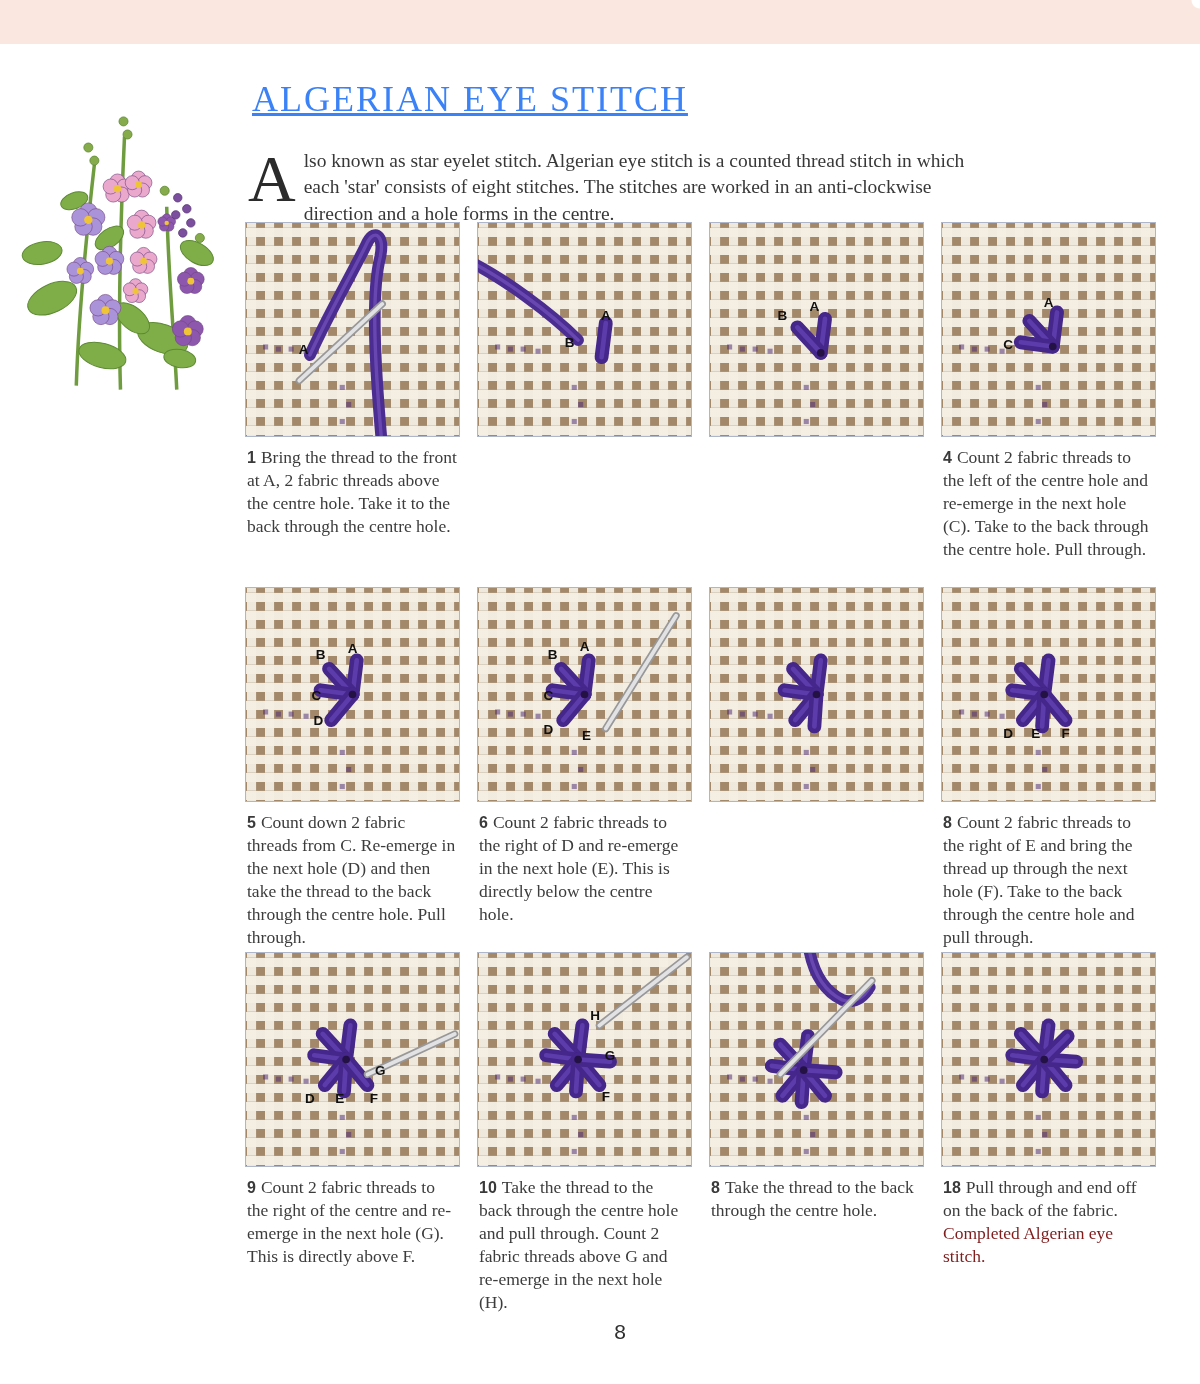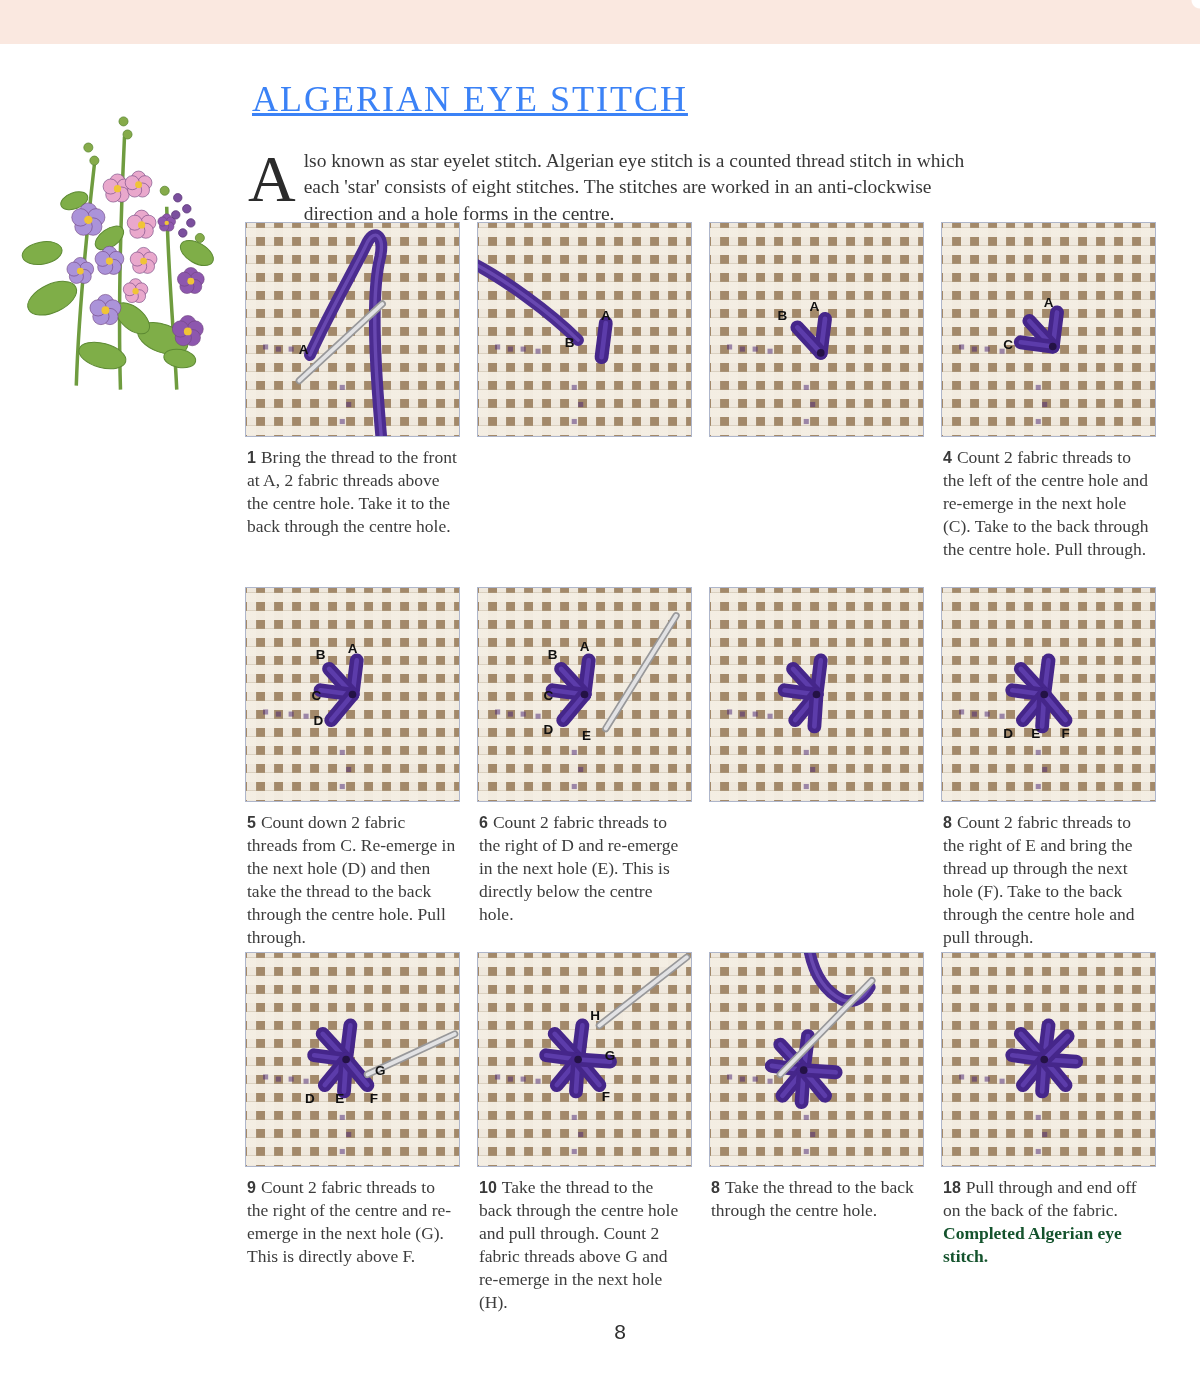--- a/index.html
+++ b/index.html
@@ -21,21 +21,21 @@
        background-color:#a3896a;
        background-image:
          repeating-linear-gradient(0deg, rgba(242,236,224,0) 0 1px, rgba(244,238,227,0.97) 1px 10px, rgba(180,165,140,0.35) 10px 11px, rgba(242,236,224,0) 11px 18px),
          repeating-linear-gradient(90deg, rgba(246,241,231,0) 0 1px, rgba(247,242,233,0.9) 1px 10px, rgba(180,165,140,0.3) 10px 11px, rgba(246,241,231,0) 11px 18px);}
   .photo svg{position:absolute;left:0;top:0;width:100%;height:100%;}
   .ph-label{position:absolute;transform:translate(-50%,-50%);
        font-family:"Liberation Sans",sans-serif;font-weight:700;font-size:13.5px;color:#101010;}
   .cap{margin:9px 2px 0 2px;font-size:17.5px;line-height:1.32;color:#3c3c3c;}
   .cap .n{font-family:"Liberation Sans",sans-serif;font-weight:700;font-size:16px;color:#3a3a3a;
        margin-right:5px;}
-  .cap strong{font-weight:700;color:#14532d;}
+  .cap strong{font-weight:400;color:#7f1d1d;}
   .page-num{position:absolute;left:570px;top:1320px;width:100px;text-align:center;
        font-family:"Liberation Sans",sans-serif;font-size:21px;color:#2e2e2e;}
 </style>
 </head>
 <body>
 
 <div class="top-band"></div>
 
 <svg class="flower-art" id="flower-art" viewBox="0 0 215 290">
     <path d="M62,282 C64,220 70,150 80,62" fill="none" stroke="#6f9c3f" stroke-width="3.5"></path>

